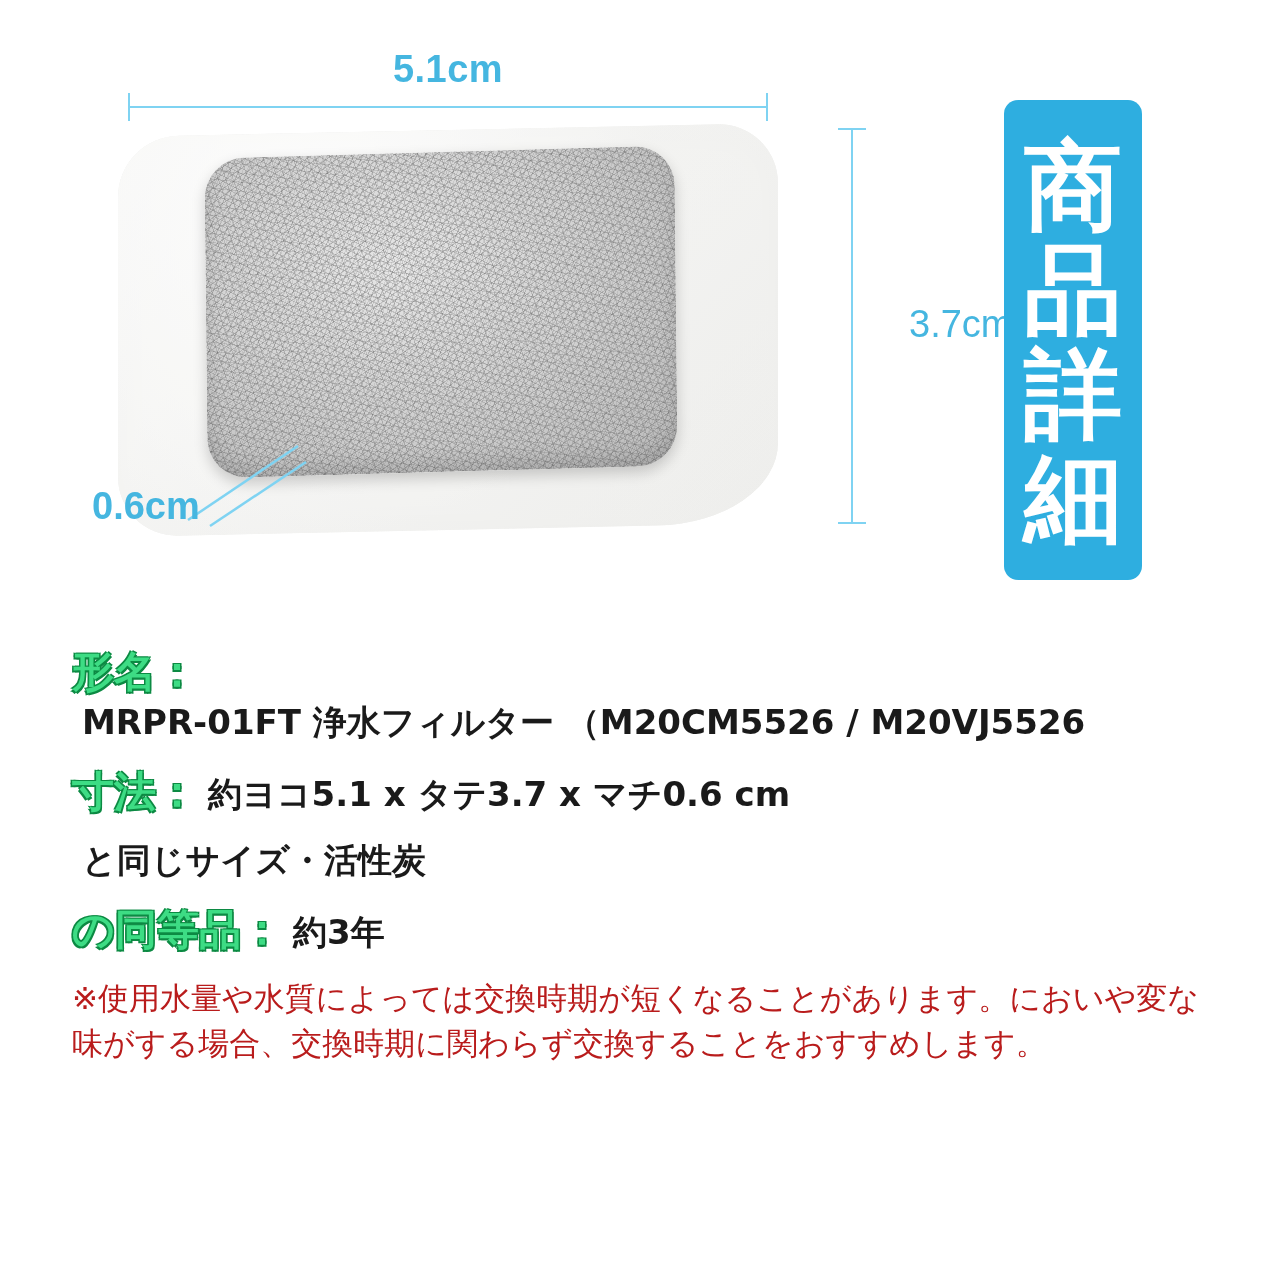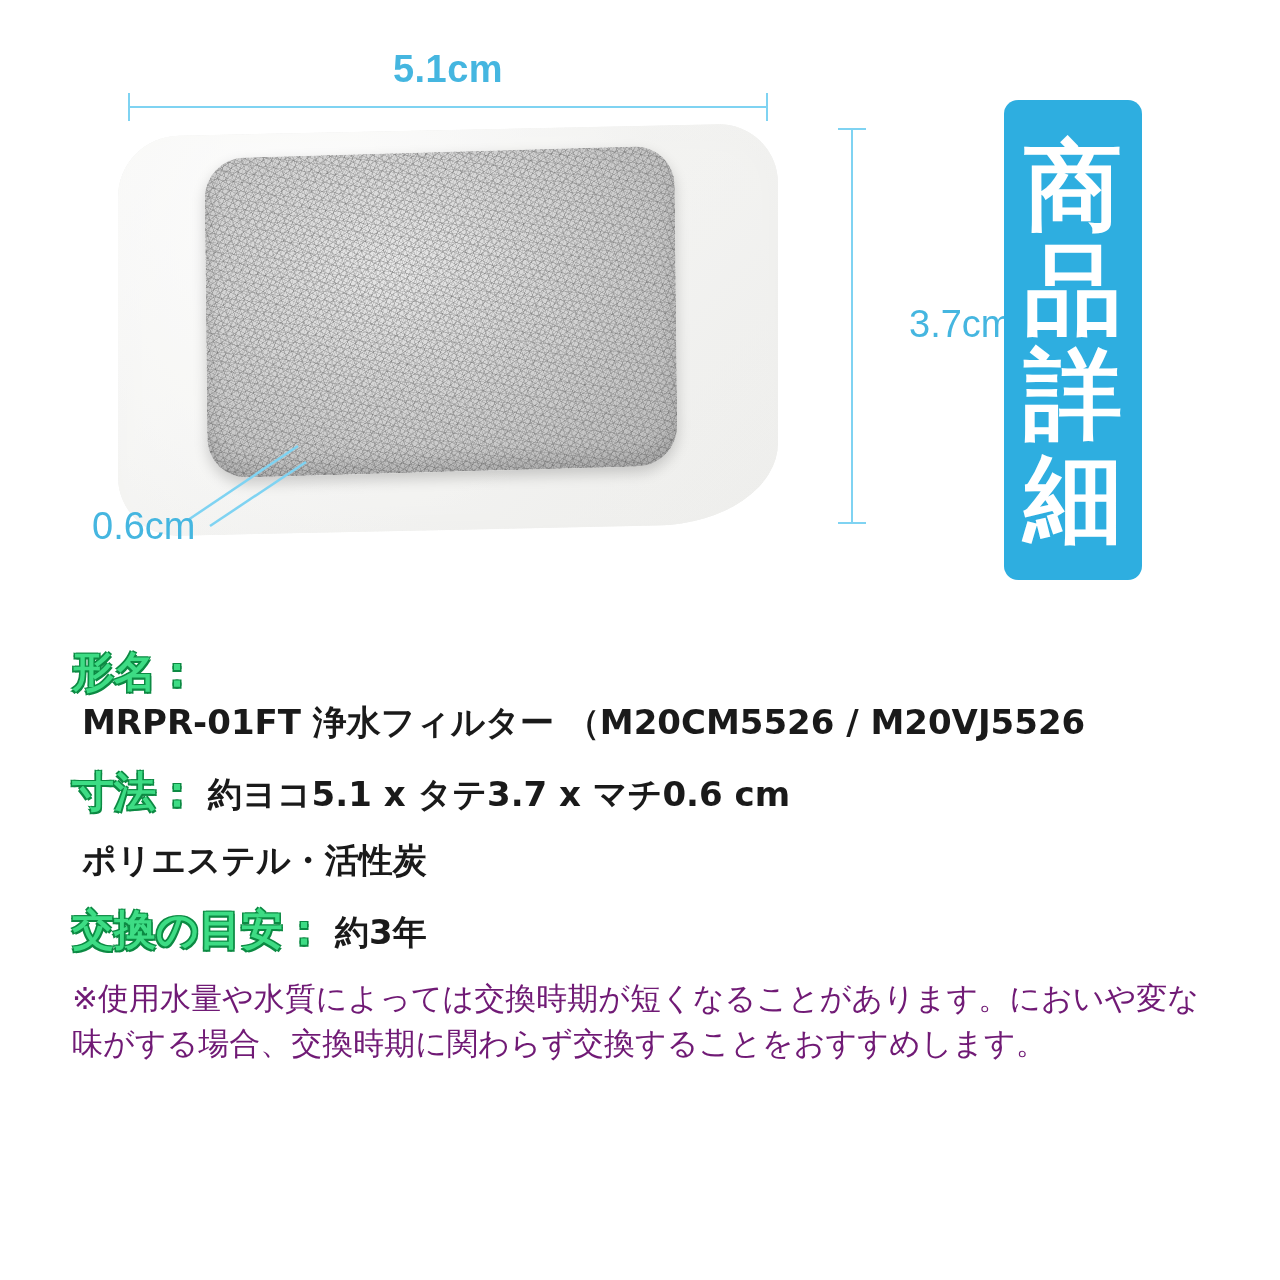--- a/index.html
+++ b/index.html
@@ -138,23 +138,23 @@
     top: 303px;
     font-size: 38px;
     font-weight: normal;
     color: #45b6e0;
     margin-left: 41px;
   }
 
   .dim-label-t {
     position: absolute;
     left: 92px;
-    top: 505px;
+    top: 485px;
     font-size: 38px;
-    font-weight: normal;
+    font-weight: bold;
     color: #45b6e0;
   }
   .leader {
     position: absolute;
     left: 180px;
     top: 440px;
     width: 130px;
     height: 90px;
     pointer-events: none;
   }
@@ -228,21 +228,21 @@
     font-weight: bold;
     color: #1a1a1a;
     margin-left: 172px;
     margin-top: 4px;
     font-family: "DejaVu Sans", sans-serif;
   }
   .note {
     margin-top: 14px;
     font-size: 31px;
     line-height: 1.45;
-    color: #701a75;
+    color: #b91c1c;
     font-family: "DejaVu Sans", sans-serif;
   }
 </style>
 </head>
 <body>
 
 <div class="hero">
 
   <div class="pad-wrap">
     <div class="pad-backing"></div>
@@ -275,23 +275,23 @@
     <span class="spec-label">形名：</span>
     <span class="spec-value">MRPR-01FT 浄水フィルター （M20CM5526 / M20VJ5526</span>
   </div>
 
   <div class="spec-row">
     <span class="spec-label">寸法：</span>
     <span class="spec-value">約ヨコ5.1 x タテ3.7 x マチ0.6 cm</span>
   </div>
 
   <div class="spec-row">
-    <span class="spec-value">ポリエステル・活性炭</span>
-  </div>
-
-
-  <div class="spec-row">
-    <span class="spec-label">交換の目安：</span>
+    <span class="spec-value">と同じサイズ・活性炭</span>
+  </div>
+
+
+  <div class="spec-row">
+    <span class="spec-label">の同等品：</span>
     <span class="spec-value">約3年</span>
   </div>
 
   <div class="note">※使用水量や水質によっては交換時期が短くなることがあります。においや変な味がする場合、交換時期に関わらず交換することをおすすめします。</div>
 </div>
 
 </body></html>

